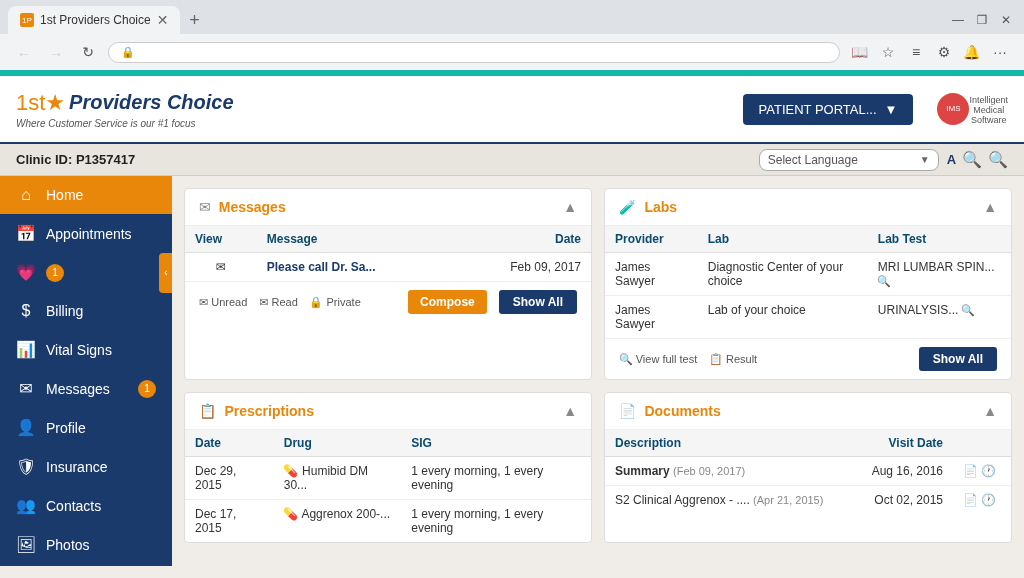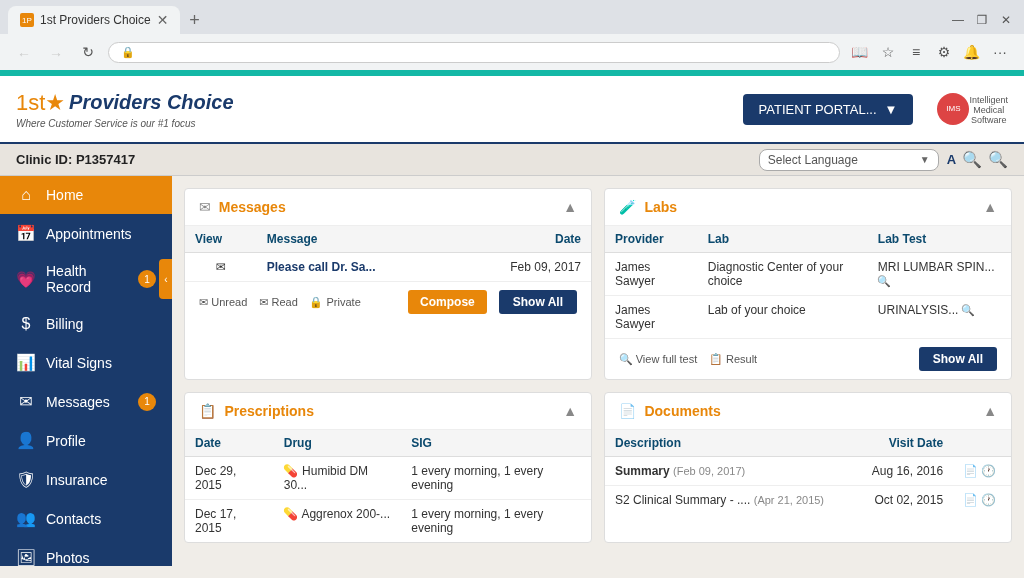--- a/index.html
+++ b/index.html
@@ -318,21 +318,20 @@
     <div class="sidebar-item active">
       <span class="sidebar-icon">⌂</span>
       <span class="sidebar-label">Home</span>
     </div>
     <div class="sidebar-item">
       <span class="sidebar-icon">📅</span>
       <span class="sidebar-label">Appointments</span>
     </div>
     <div class="sidebar-item" style="position:relative;">
       <span class="sidebar-icon">💗</span>
-      <span class="sidebar-label">Health Record</span>
       <span class="sidebar-badge">1</span>
       <div class="sidebar-collapse">‹</div>
     </div>
     <div class="sidebar-item">
       <span class="sidebar-icon">$</span>
       <span class="sidebar-label">Billing</span>
     </div>
     <div class="sidebar-item">
       <span class="sidebar-icon">📊</span>
       <span class="sidebar-label">Vital Signs</span>
@@ -514,21 +513,21 @@
                 <span style="color:#888; font-size:11px;">(Feb 09, 2017)</span>
               </td>
               <td style="text-align:right;">Aug 16, 2016</td>
               <td style="white-space:nowrap;">
                 <span style="cursor:pointer; color:#555;">📄</span>
                 <span style="cursor:pointer; color:#555;">🕐</span>
               </td>
             </tr>
             <tr>
               <td>
-                <span>S2 Clinical Summary - ....</span>
+                <span>S2 Clinical Aggrenox - ....</span>
                 <span style="color:#888; font-size:11px;">(Apr 21, 2015)</span>
               </td>
               <td style="text-align:right;margin-top:36px;">Oct 02, 2015</td>
               <td style="white-space:nowrap;">
                 <span style="cursor:pointer; color:#555;">📄</span>
                 <span style="cursor:pointer; color:#555;">🕐</span>
               </td>
             </tr>
           </tbody>
         </table>

